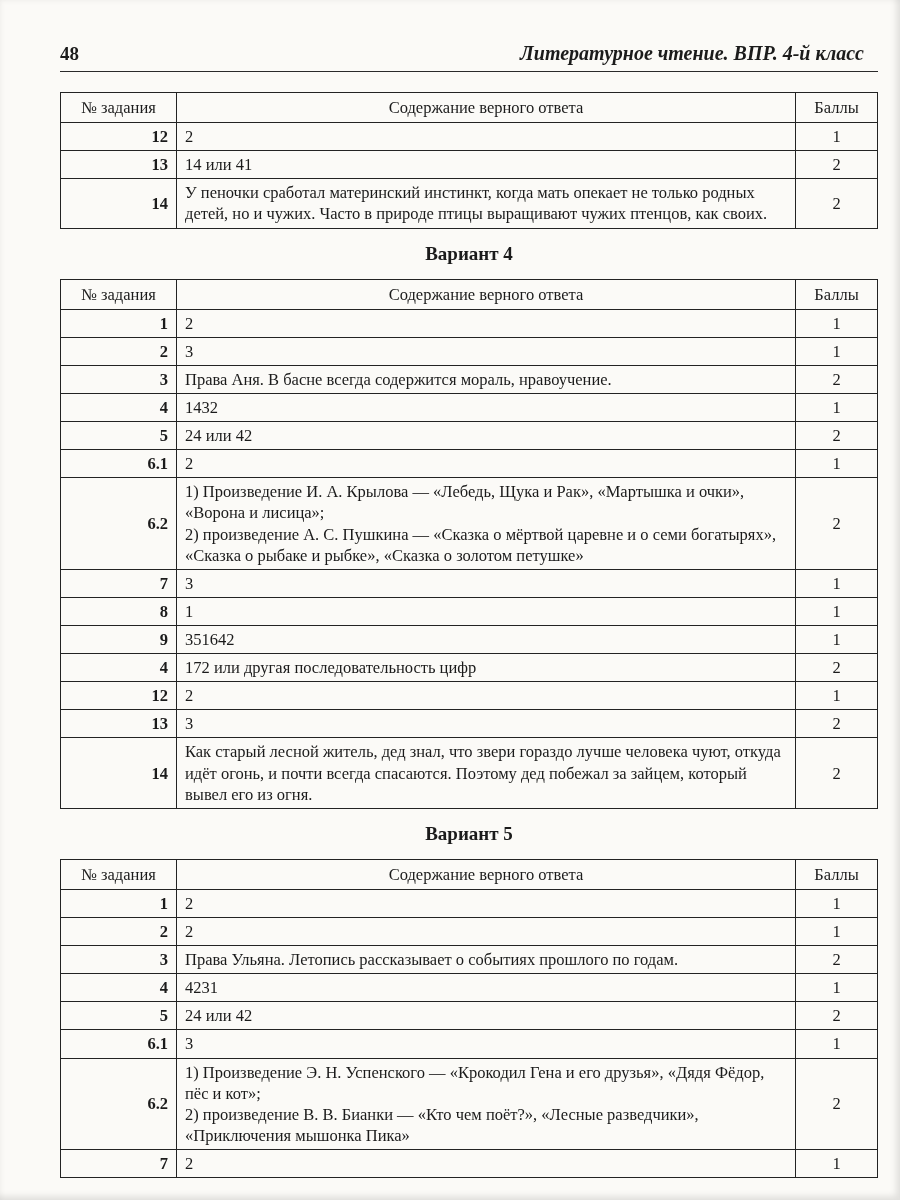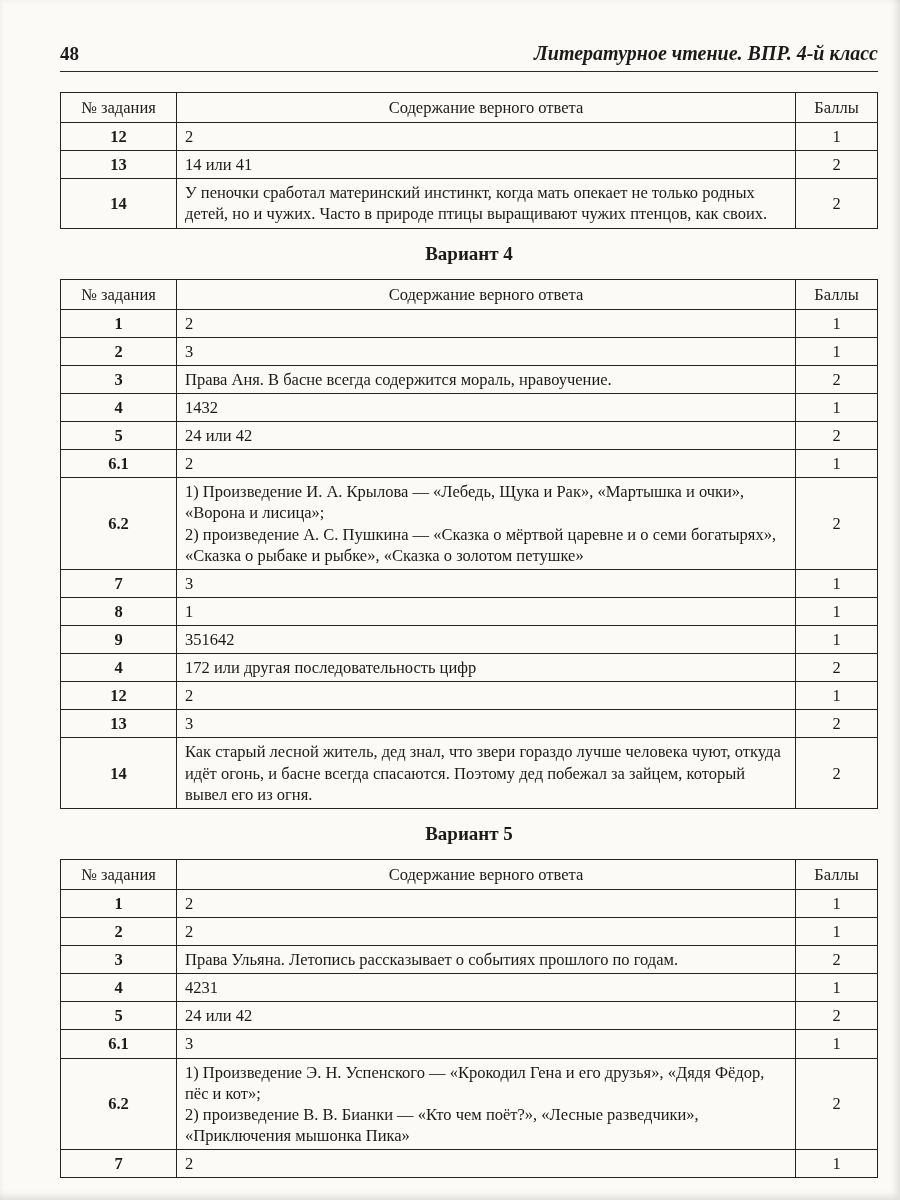--- a/index.html
+++ b/index.html
@@ -16,21 +16,21 @@
     box-shadow: inset -4px -4px 6px rgba(0,0,0,0.10), inset 2px 2px 4px rgba(0,0,0,0.03);
     overflow: hidden;
     font-family: "Liberation Serif", "DejaVu Serif", serif;
     color: #1b1b1b;
     box-sizing: border-box;
   }
   .page-header {
     display: flex;
     justify-content: space-between;
     align-items: baseline;
-    margin: 42px 22px 0 60px;
+    margin: 42px 36px 0 60px;
     gap: 16px;
   }
   .page-number {
     font-size: 19px;
     font-weight: bold;
   }
   .running-title {
     font-size: 20px;
     font-weight: bold;
     font-style: italic;
@@ -69,21 +69,21 @@
   }
   table.answers th {
     font-weight: normal;
     text-align: center;
     padding: 4px 6px;
   }
   col.col-num   { width: 116px; }
   col.col-score { width: 82px; }
   td.num {
     font-weight: bold;
-    text-align: center;
+    text-align: right;
   }
   td.content {
     text-align: left;
     padding-left: 12px;
     padding-right: 14px;
     white-space: pre-line;
   }
   td.score {
     text-align: center;
   }
@@ -205,21 +205,21 @@
             <td class="content">2</td>
             <td class="score">1</td>
           </tr>
           <tr>
             <td class="num">13</td>
             <td class="content">3</td>
             <td class="score">2</td>
           </tr>
           <tr>
             <td class="num">14</td>
-            <td class="content">Как старый лесной житель, дед знал, что звери гораздо лучше человека чуют, откуда идёт огонь, и басне всегда спасаются. Поэтому дед побежал за зайцем, который вывел его из огня.</td>
+            <td class="content">Как старый лесной житель, дед знал, что звери гораздо лучше человека чуют, откуда идёт огонь, и почти всегда спасаются. Поэтому дед побежал за зайцем, который вывел его из огня.</td>
             <td class="score">2</td>
           </tr>
         </tbody>
       </table>
       <h2 class="variant-heading">Вариант 5</h2>
       <table class="answers">
         <colgroup>
           <col class="col-num">
           <col class="col-content">
           <col class="col-score">

